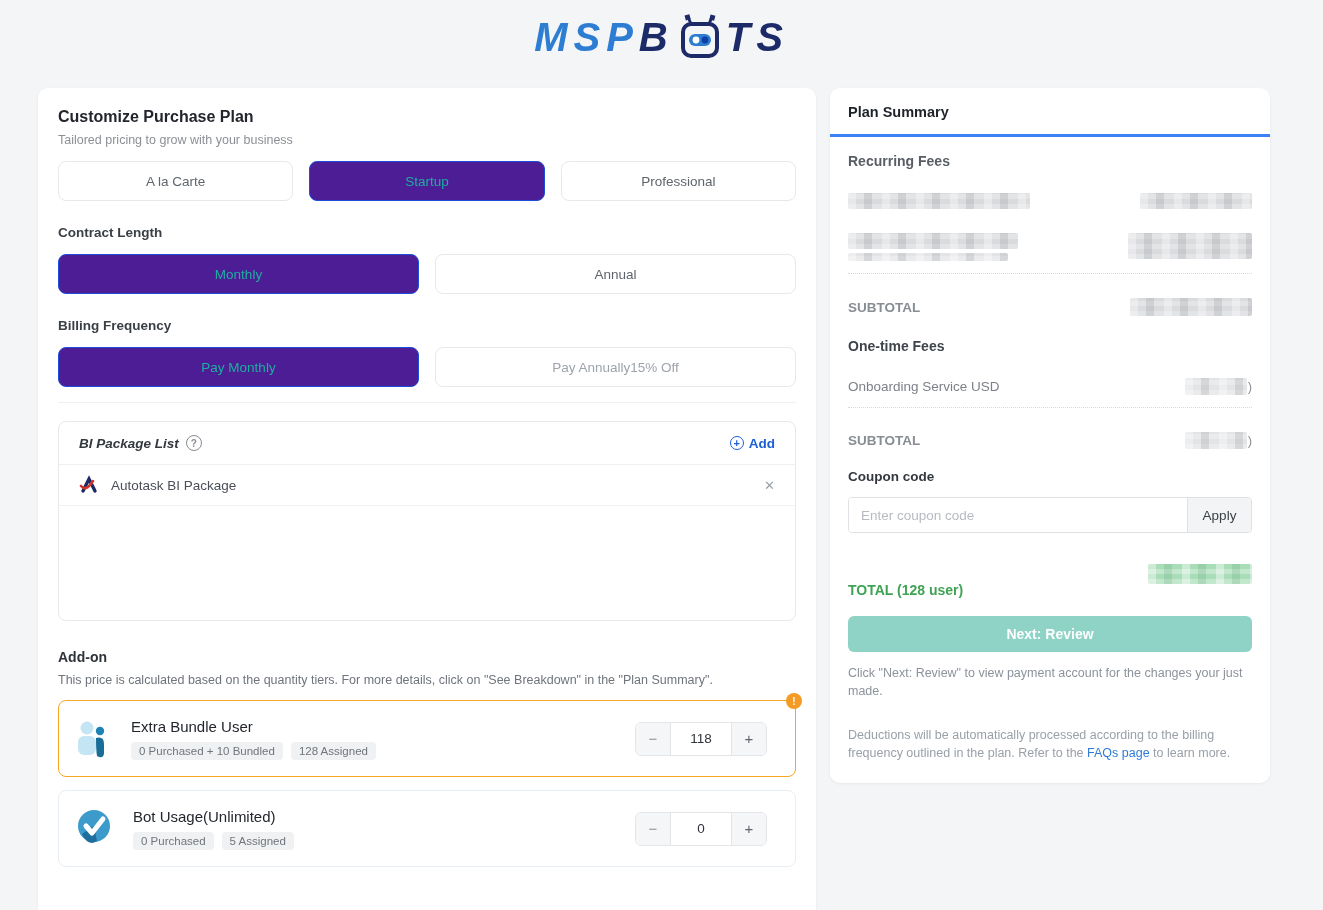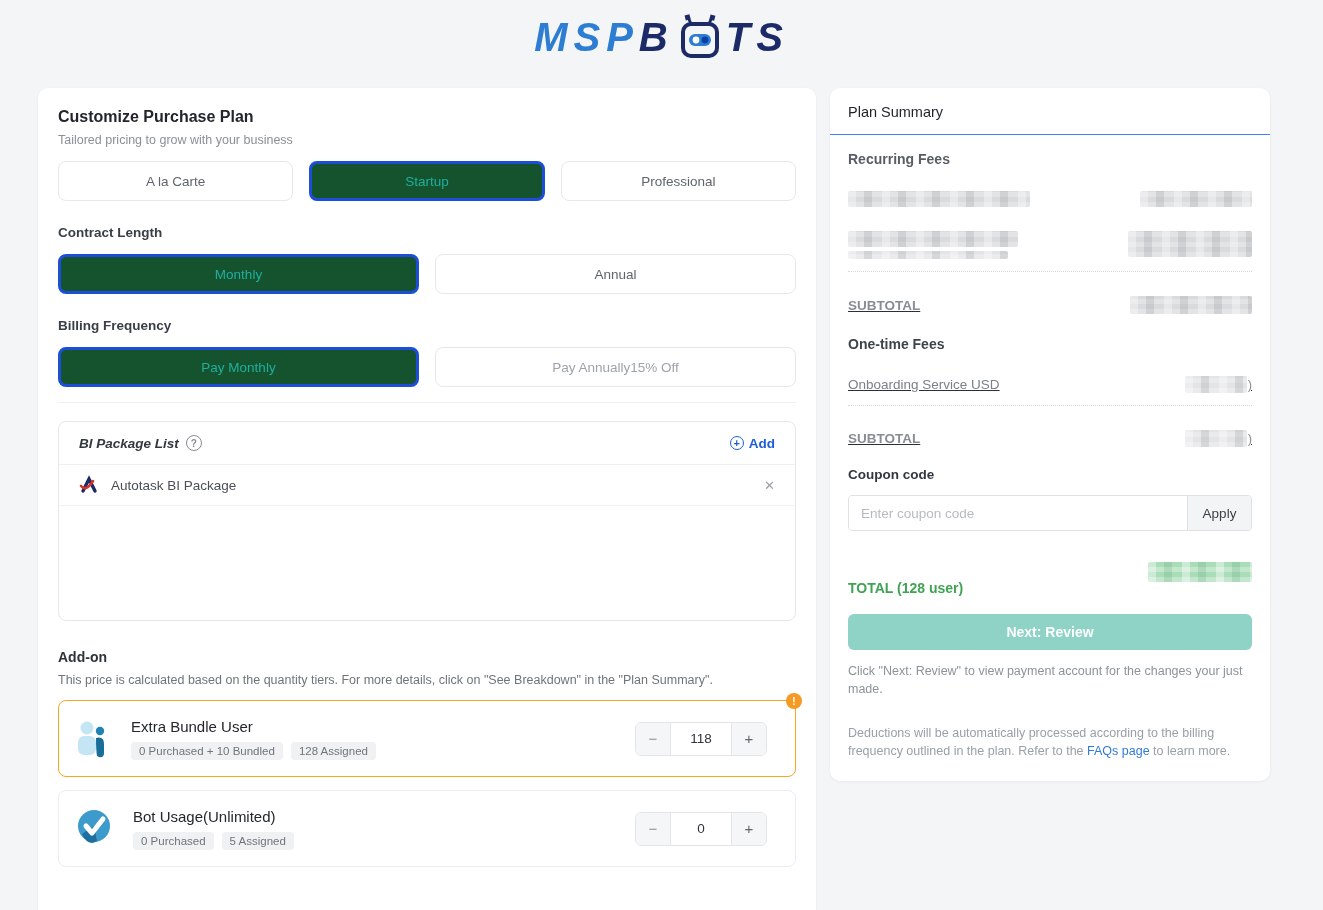--- a/index.html
+++ b/index.html
@@ -20,21 +20,21 @@
 
   
   .page-title { font-size:16px; font-weight:700; color:#22262c; margin-bottom:7px; }
   .page-subtitle { font-size:12.5px; color:#8b9096; }
   .section-label { font-size:13.5px; font-weight:700; color:#3a3f46; margin-top:24px; }
   .opt-row { display:grid; gap:16px; margin-top:14px; }
   .opt-row.cols3 { grid-template-columns:repeat(3,1fr); }
   .opt-row.cols2 { grid-template-columns:repeat(2,1fr); }
   .opt-btn { height:40px; border:1px solid #e7e8ea; border-radius:8px; background:#fff;
              display:flex; align-items:center; justify-content:center; font-size:13.5px; color:#5f656c; cursor:pointer; }
-  .opt-btn.selected { border:3px solid #1d4ed8; background:#14532d; color:#1fae9f; }
+  .opt-btn.selected { border:1px solid #1d4ed8; background:#4c1d95; color:#1fae9f; }
   .opt-btn.muted { color:#9ea3ab; }
   .hdiv { border-top:1px solid #eef0f2; margin-top:15px; }
 
   .bi-box { border:1px solid #e7e8ea; border-radius:8px; margin-top:18px; height:200px; overflow:hidden; }
   .bi-head { display:flex; align-items:center; justify-content:space-between; padding:13px 20px; border-bottom:1px solid #eef0f1; }
   .bi-title-wrap { display:flex; align-items:center; gap:7px; }
   .bi-title { font-size:13.5px; font-weight:700; color:#33383f;font-style:italic; }
   .help-ic { width:16px; height:16px; border:1.4px solid #878c93; border-radius:50%; color:#878c93;
              font-size:10px; font-weight:700; display:flex; align-items:center; justify-content:center; font-style:normal; }
   .add-btn { display:flex; align-items:center; gap:5px; color:#1d5fd6; font-size:13.5px; font-weight:700; cursor:pointer; }
@@ -58,25 +58,25 @@
   .tag { background:#f0f1f3; color:#70757d; font-size:11.5px; border-radius:4px; padding:3px 8px; }
 
   .stepper { display:flex; height:34px; border:1px solid #e3e5e8; border-radius:6px; overflow:hidden; margin-right:12px; }
   .step-btn { width:34px; background:#f5f6f8; display:flex; align-items:center; justify-content:center;
               color:#8d929a; font-size:15px; cursor:pointer; }
   .step-btn.plus { color:#5f656d; }
   .step-input { width:62px; border:none; border-left:1px solid #e3e5e8; border-right:1px solid #e3e5e8;
                 text-align:center; font-size:13.5px; color:#30343a; font-family:"Liberation Sans",sans-serif; }
 
   
-  .sum-head { padding:16px 18px 14px; border-bottom:1px solid #3b82f6; font-size:14.5px; font-weight:400; color:#1f2329; }
+  .sum-head { padding:16px 18px 14px; border-bottom:3px solid #3b82f6; font-size:14.5px; font-weight:700; color:#1f2329; }
   .sum-body { padding:16px 18px 20px; }
   .fees-label { font-size:14px; font-weight:700; color:#595e65; }
   .fees-label.dark { color:#3f444b; }
-  .sum-row { display:flex; justify-content:space-between; align-items:center; margin-top:24px;text-decoration:underline; }
+  .sum-row { display:flex; justify-content:space-between; align-items:center; margin-top:24px; }
   .redact { border-radius:2px;
     background-color:#d9dbdd;
     background-image:
       repeating-linear-gradient(90deg, rgba(255,255,255,.35) 0 8px, transparent 8px 16px, rgba(120,124,130,.18) 16px 24px, transparent 24px 34px),
       repeating-linear-gradient(0deg, rgba(255,255,255,.25) 0 5px, transparent 5px 10px); }
   .redact.light { background-color:#e3e4e6; }
   .redact.green { background-color:#a9ddb8;
     background-image:
       repeating-linear-gradient(90deg, rgba(255,255,255,.4) 0 8px, transparent 8px 16px, rgba(60,140,90,.16) 16px 24px, transparent 24px 34px),
       repeating-linear-gradient(0deg, rgba(255,255,255,.3) 0 5px, transparent 5px 10px); }

